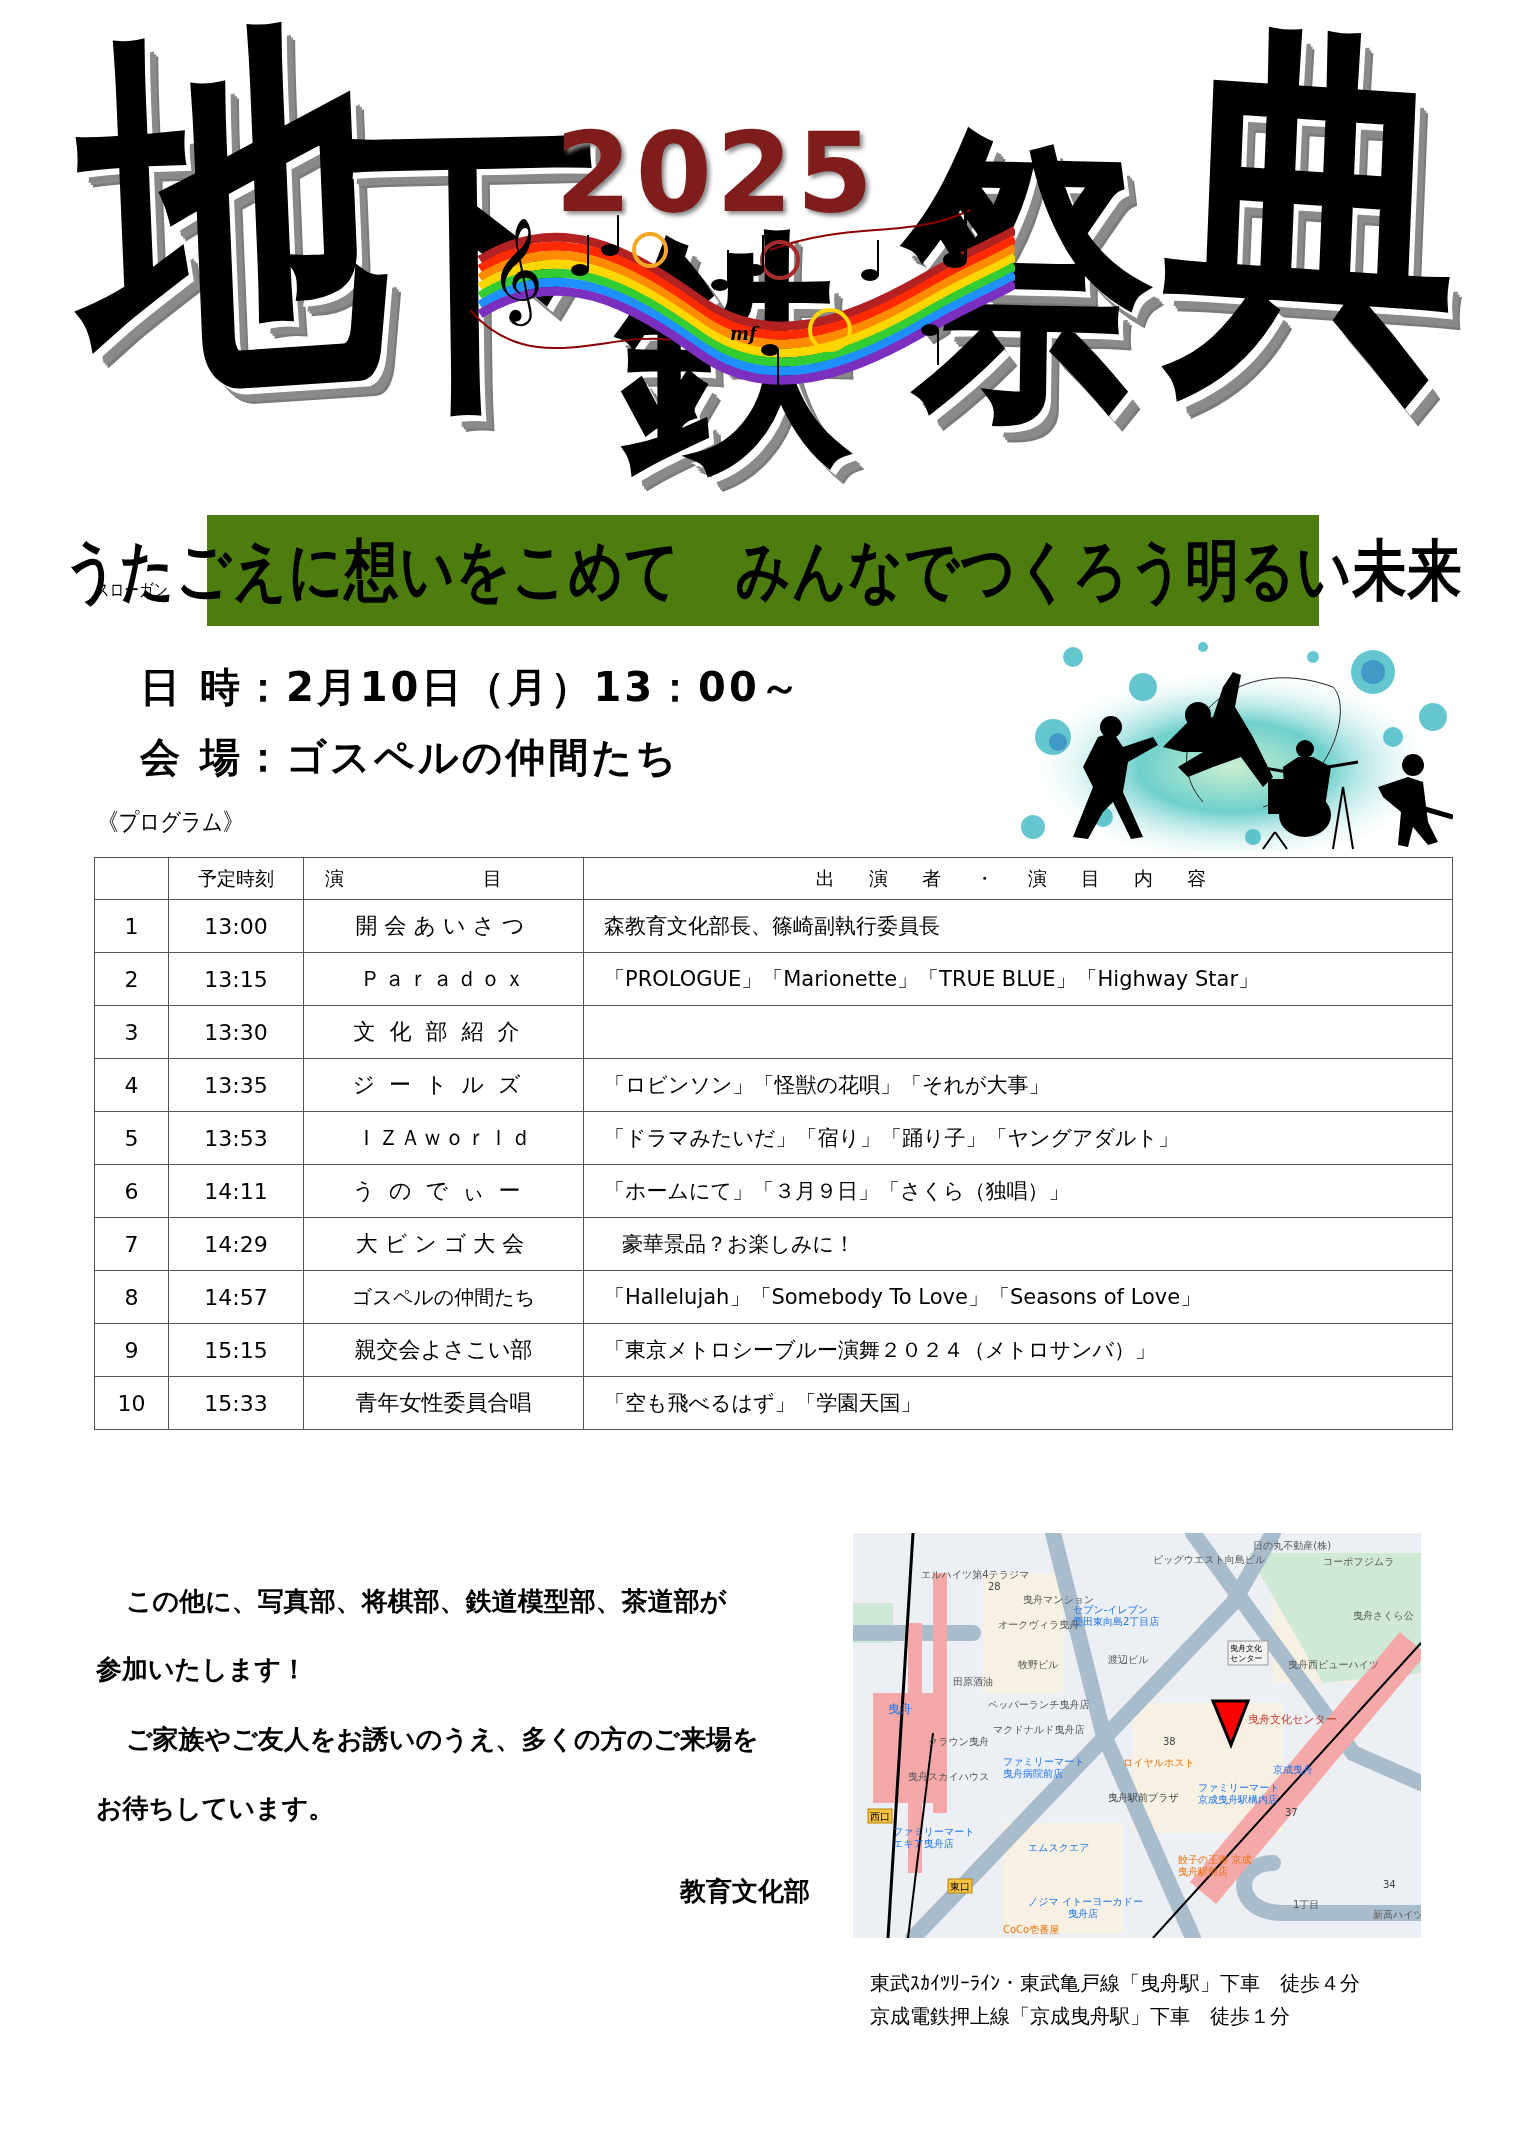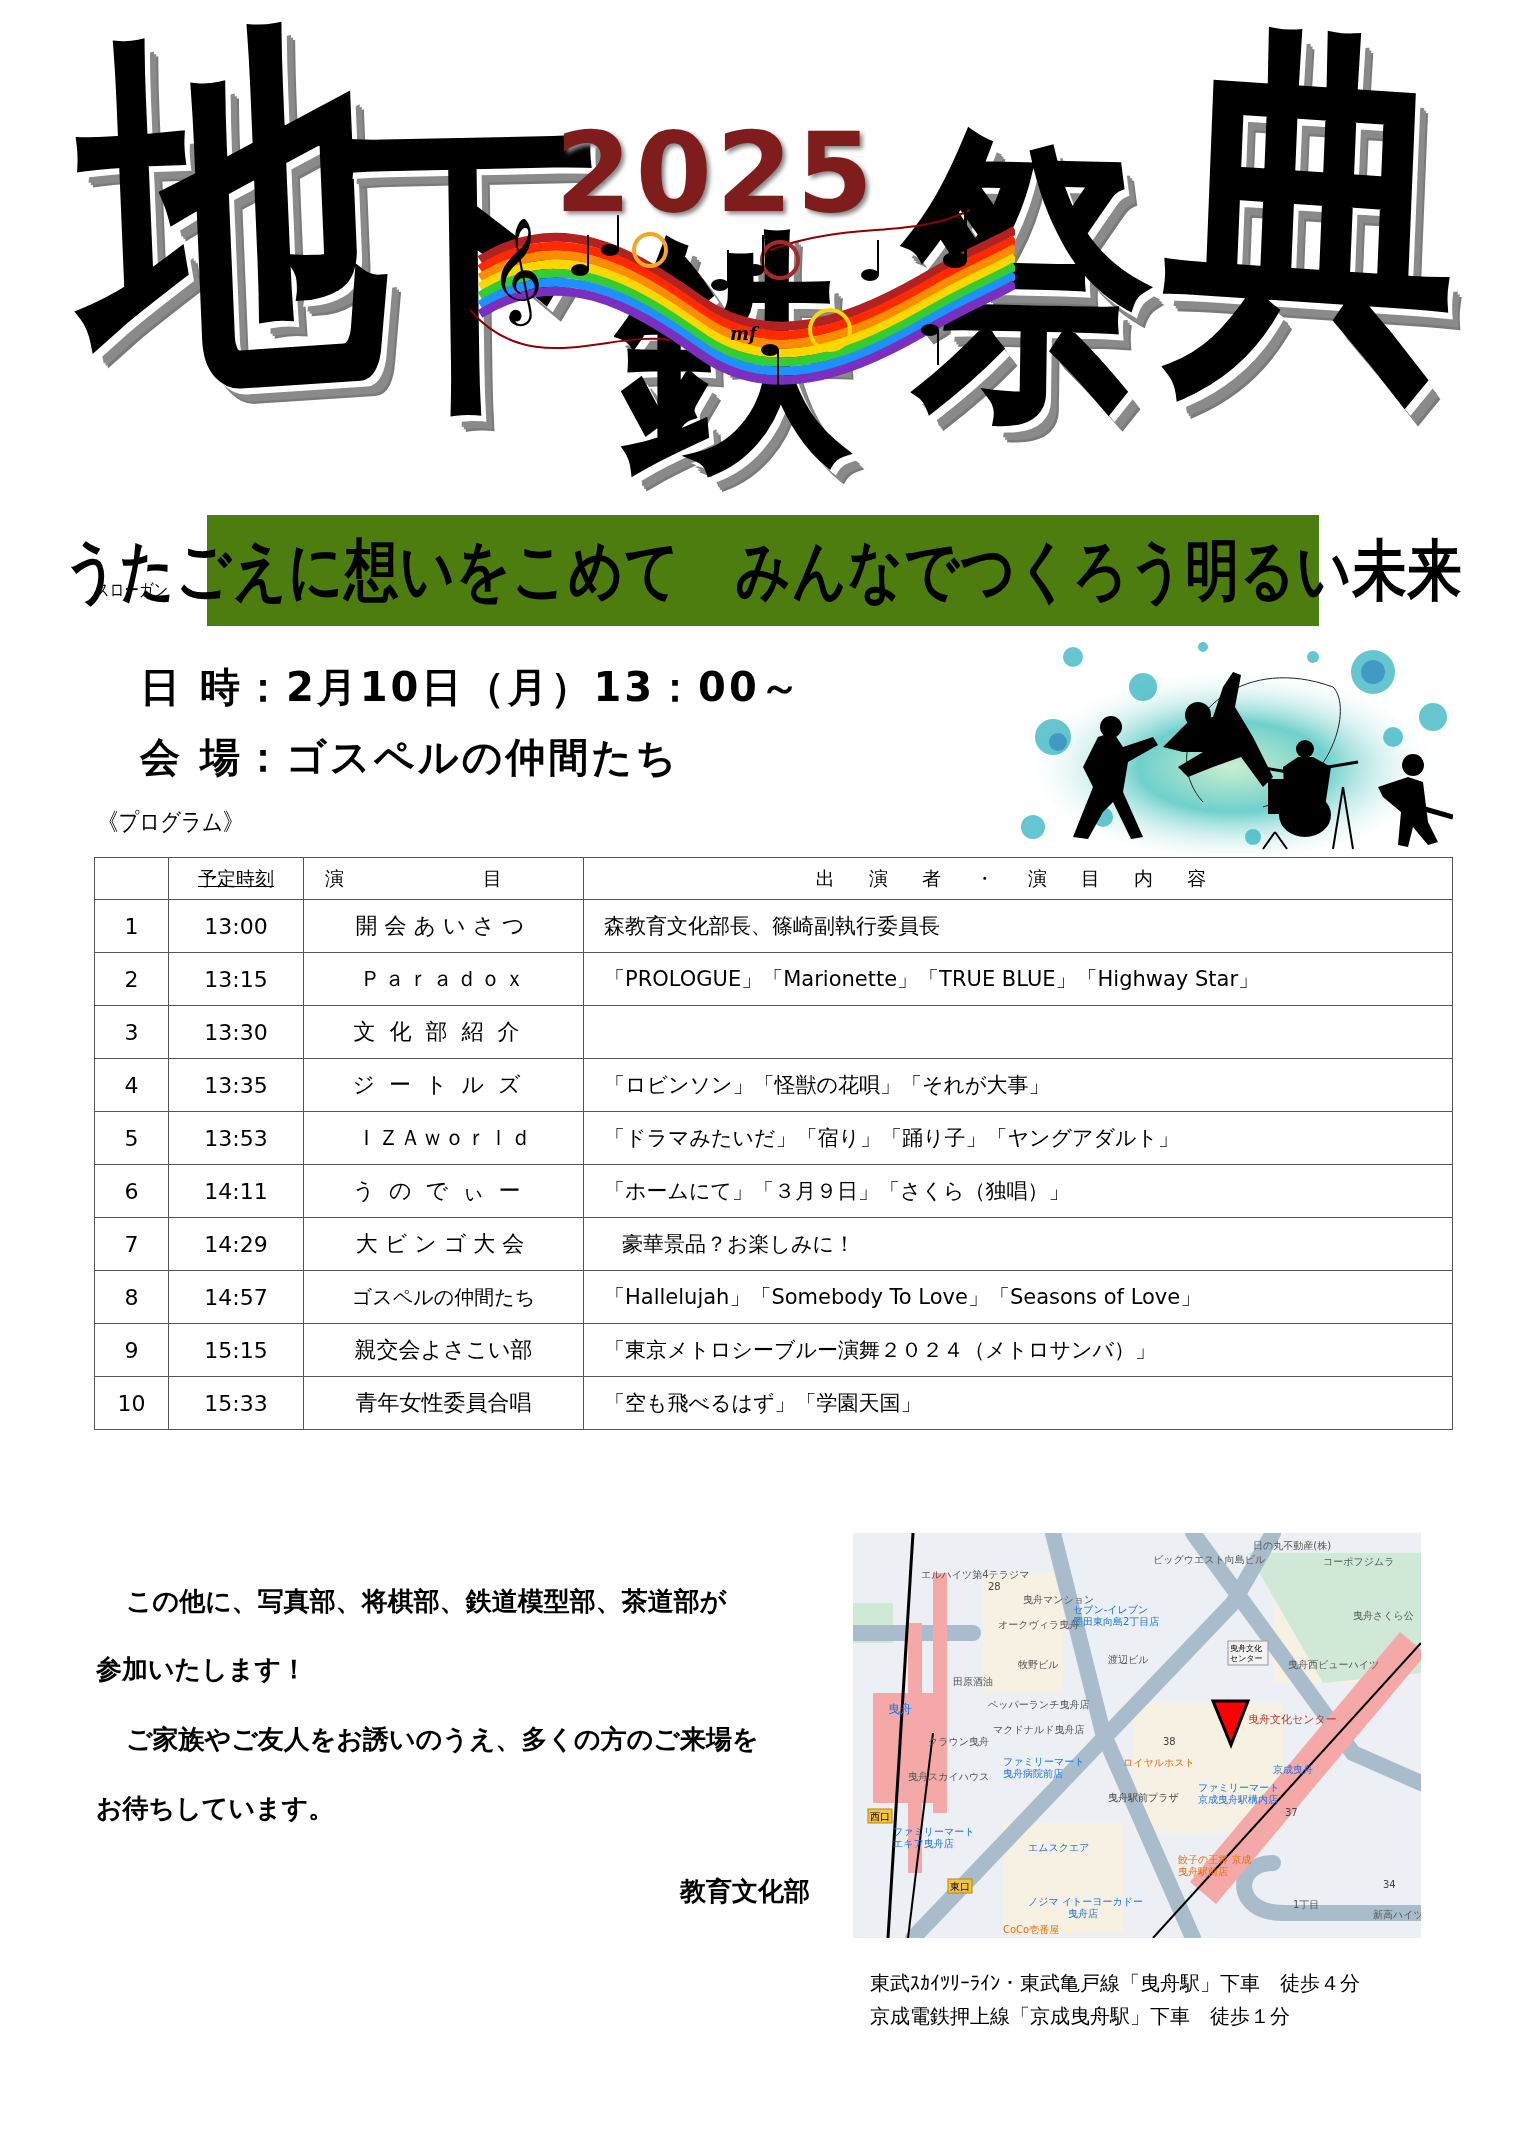--- a/index.html
+++ b/index.html
@@ -174,21 +174,21 @@
       <path d="M365,160 L395,150 L410,155 L415,195 L425,215 L415,218 L400,200 L395,220 L385,218 L388,185 L370,170 Z"></path>
       <path d="M405,180 L440,190" stroke="#000" stroke-width="5"></path>
     </g>
   </svg>
 </div>
 
 <table class="program">
   <thead>
     <tr>
       <th class="c-no"></th>
-      <th class="c-time" style="font-size:19px;text-decoration:underline;">予定時刻</th>
+      <th class="c-time" style="font-size:19px;">予定時刻</th>
       <th class="c-prog hdr-prog" style="font-size:19px;">演　目</th>
       <th class="c-detail hdr-detail" style="font-size:19px;">出 演 者 ・ 演 目 内 容</th>
     </tr>
   </thead>
   <tbody>
     <tr>
       <td class="c-no">1</td>
       <td class="c-time">13:00</td>
       <td class="c-prog">開会あいさつ</td>
       <td class="c-detail">森教育文化部長、篠崎副執行委員長</td>

